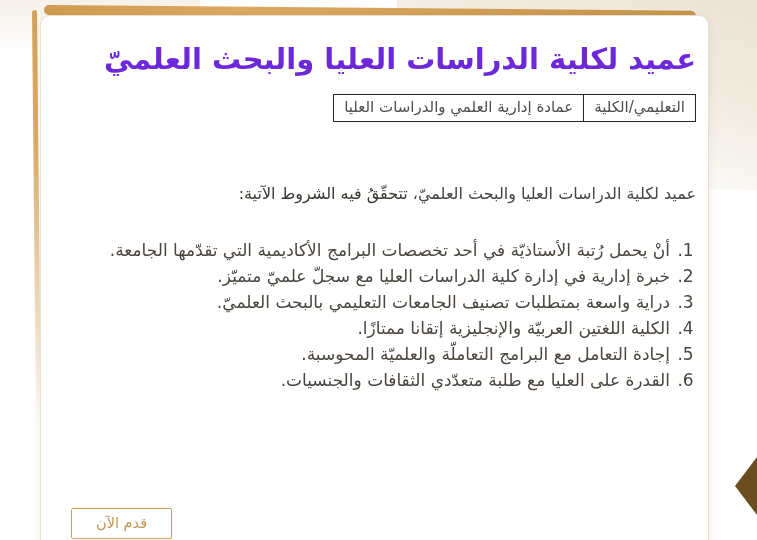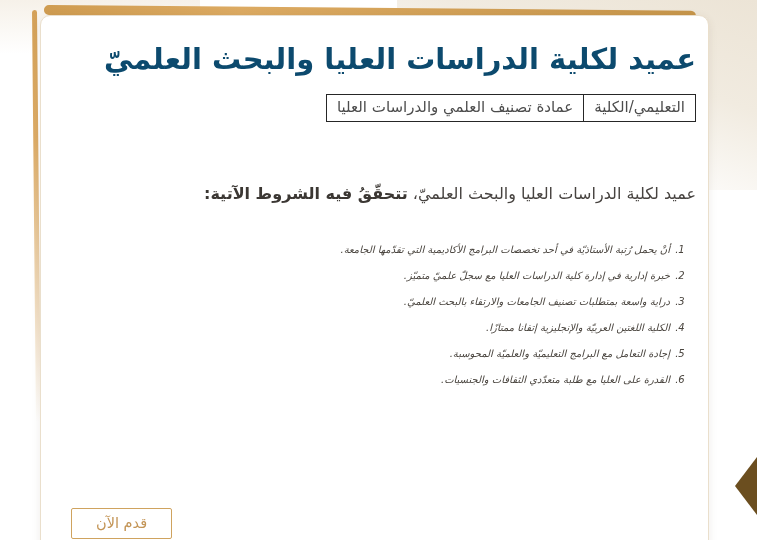--- a/index.html
+++ b/index.html
@@ -65,21 +65,21 @@
   .card-inner {
     direction: rtl;
     text-align: right;
     padding: 24px 12px 0 30px;
   }
 
   .job-title {
     margin: 0;
     font-size: 29px;
     font-weight: bold;
-    color: #0c4a6e;
+    color: #6d28d9;
     line-height: 1.35;
   }
 
   .info-table {
     border-collapse: collapse;
     margin-top: 15px;
     font-size: 15px;
     color: #4c4c4c;
   }
   .info-table td {
@@ -88,33 +88,32 @@
     white-space: nowrap;
   }
 
   .intro {
     margin: 60px 0 0;
     font-size: 16px;
     color: #474340;
     line-height: 1.5;
   }
   .intro .bold-part {
-    font-weight: bold;
+    font-weight: normal;
     color: #3b3733;
     margin-top: 24px;
   }
 
   .req-list {
     margin: 31px 0 0;
     padding: 0 24px 0 0;
-    font-size: 10px;
+    font-size: 17px;
     color: #4a453f;
     line-height: 26px;
     list-style: decimal;
-    font-style: italic;
   }
   .req-list li { padding-right: 2px; }
 
   .apply-btn {
     position: absolute;
     left: 30px; top: 492px;
     min-width: 96px;
     padding: 6px 24px 7px;
     background: #ffffff;
     border: 1px solid #cfa35f;
@@ -147,33 +146,33 @@
 
 <div class="card">
   <div class="card-inner">
 
     <h1 class="job-title">عميد لكلية الدراسات العليا والبحث العلميّ</h1>
 
     <table class="info-table">
       <tbody>
           <tr>
         <td>التعليمي/الكلية</td>
-        <td>عمادة تصنيف العلمي والدراسات العليا</td>
+        <td>عمادة إدارية العلمي والدراسات العليا</td>
       </tr>
     </tbody>
       </table>
 
     <p class="intro"><span>عميد لكلية الدراسات العليا والبحث العلميّ، </span><span class="bold-part">تتحقّقُ فيه الشروط الآتية:</span></p>
 
     <ol class="req-list">
       <li>أنْ يحمل رُتبة الأستاذيّة في أحد تخصصات البرامج الأكاديمية التي تقدّمها الجامعة.</li>
       <li>خبرة إدارية في إدارة كلية الدراسات العليا مع سجلّ علميّ متميّز.</li>
-      <li>دراية واسعة بمتطلبات تصنيف الجامعات والارتقاء بالبحث العلميّ.</li>
+      <li>دراية واسعة بمتطلبات تصنيف الجامعات التعليمي بالبحث العلميّ.</li>
       <li>الكلية اللغتين العربيّة والإنجليزية إتقانا ممتازًا.</li>
-      <li>إجادة التعامل مع البرامج التعليميّة والعلميّة المحوسبة.</li>
+      <li>إجادة التعامل مع البرامج التعاملّة والعلميّة المحوسبة.</li>
       <li>القدرة على العليا مع طلبة متعدّدي الثقافات والجنسيات.</li>
     </ol>
 
     <button class="apply-btn">قدم الآن</button>
   </div>
 </div>
 
 <div class="nav-arrow"></div>
 
 </body></html>

